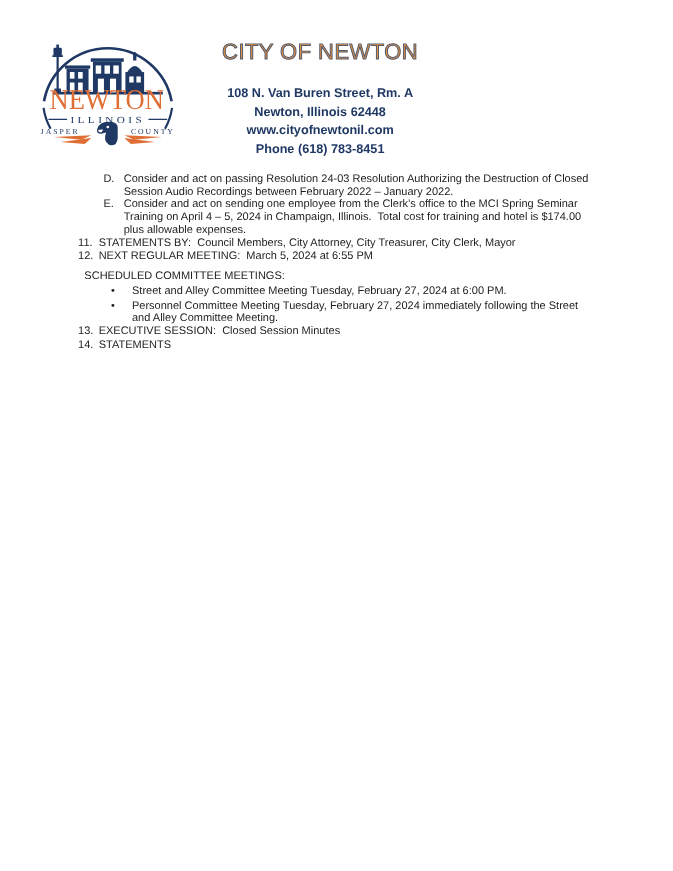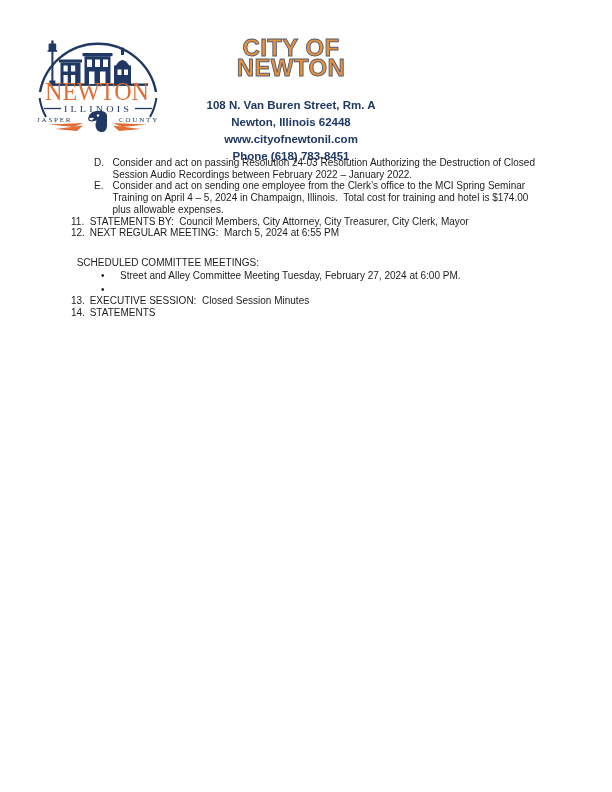--- a/index.html
+++ b/index.html
@@ -11,21 +11,21 @@
     position: relative;
     overflow: hidden;
   }
   .page { position: absolute; inset: 0; width: 612px; height: 792px; background: #fff; }
 
   
   .logo-wrap { position: absolute; left: 36px; top: 38px; width: 124px; height: 100px; }
 
   .lh-text { position: absolute; left: 188px; top: 38px; width: 206px; text-align: center; }
   .lh-title {
-    font-size: 24px; font-weight: bold; letter-spacing: 0.4px;
+    font-size: 20px; font-weight: normal; letter-spacing: 0.4px;
     color: #E8913C;
     -webkit-text-stroke: 0.9px #515A70;
     line-height: 20px;
   }
   .lh-addr { margin-top: 19px; }
   .lh-addr div {
     font-size: 11.5px; font-weight: bold; color: #1F3864; line-height: 17px;
   }
 
   
@@ -35,21 +35,21 @@
   .row .txt { flex: none; }
 
   .sub-row { padding-left: 94px; }
   .sub-row .lbl { width: 18.5px; }
   .sub-row .txt { width: 428px; }
 
   .num-row { padding-left: 71px; }
   .num-row .lbl { width: 18.7px; }
   .num-row .txt { width: 470px; }
 
-  .heading-row { padding-left: 76.7px; margin-top: 18px; }
+  .heading-row { padding-left: 76.7px; margin-top: 7px; }
 
   .bullet-row { padding-left: 101px; margin-top: 1.7px; }
   .bullet-row .lbl { width: 19px; }
   .bullet-row .txt { width: 416px; }
 </style>
 </head>
 <body>
 
 <div class="page">
 
@@ -156,20 +156,21 @@
       <span>SCHEDULED COMMITTEE MEETINGS:</span>
     </div>
 
     <div class="row bullet-row">
       <span class="lbl">•</span>
       <span class="txt">Street and Alley Committee Meeting Tuesday, February 27, 2024 at 6:00 PM.</span>
     </div>
 
     <div class="row bullet-row">
       <span class="lbl">•</span>
+      <span class="txt">Personnel Committee Meeting Tuesday, February 27, 2024 immediately following the Street and Alley Committee Meeting.</span>
     </div>
 
     <div class="row num-row">
       <span class="lbl">13.</span>
       <span class="txt">EXECUTIVE SESSION:  Closed Session Minutes</span>
     </div>
 
     <div class="row num-row">
       <span class="lbl">14.</span>
       <span class="txt">STATEMENTS</span>

